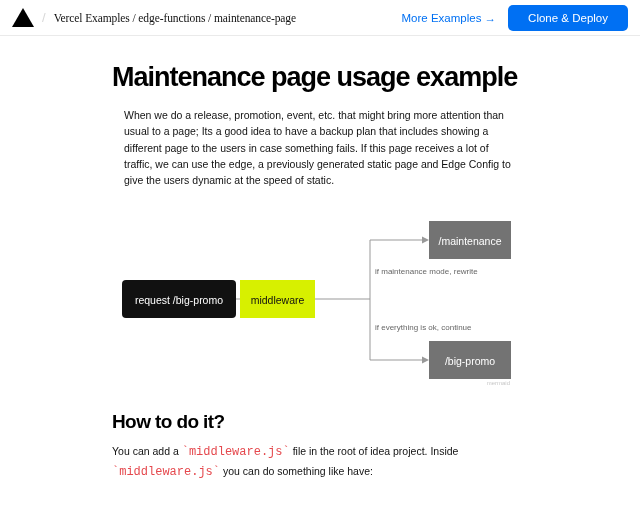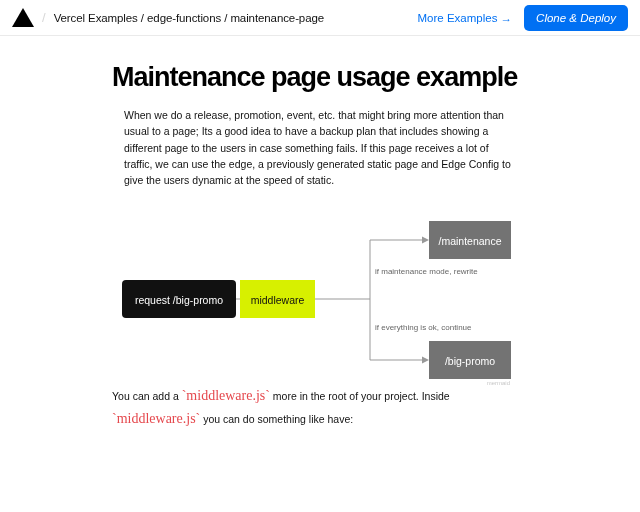--- a/index.html
+++ b/index.html
@@ -29,43 +29,43 @@
   .slash {
     color: #d8d8d8;
     font-size: 13px;
     margin-right: 8px;
     font-weight: 300;
   }
   .breadcrumb {
     font-size: 11.5px;
     color: #111;
     letter-spacing: -0.1px;
+    font-family: Liberation Serif, serif;
   }
   .header-right {
     margin-left: auto;
     display: flex;
     align-items: center;
     gap: 12px;
   }
   .more-examples {
     color: #0070f3;
     font-size: 11.5px;
     text-decoration: none;
     white-space: nowrap;
   }
   .clone-btn {
     background: #0070f3;
     color: #fff;
     font-size: 11.5px;
     border: none;
     border-radius: 5px;
-    padding: 7px 12px;
+    padding: 7px 20px;
     cursor: pointer;
     white-space: nowrap;
-    font-style: italic;
   }
   
   .content {
     padding: 26px 112px 0 112px;
     width: 640px;
   }
   h1.title {
     font-size: 27px;
     line-height: 1.15;
     margin: 0 0 14px 0;
@@ -98,23 +98,23 @@
     font-weight: bold;
   }
   p.howto-text {
     font-size: 10.5px;
     line-height: 1.6;
     margin: 0;
     max-width: 410px;
     color: #111;
   }
   code.inline {
-    font-family: Liberation Serif, serif;
+    font-family: Liberation Mono, monospace;
     color: #e5484d;
-    font-size: 14px;
+    font-size: 12px;
     background: transparent;
   }
 </style>
 </head>
 <body>
 
 <div class="header">
   <div class="logo">
     <svg width="22" height="19" viewBox="0 0 22 19" aria-hidden="true">
       <polygon points="11,0 22,19 0,19" fill="#000"></polygon>
@@ -169,16 +169,17 @@
       <text x="358" y="155" text-anchor="middle" fill="#ffffff" font-family="Liberation Sans, sans-serif" font-size="10.5">/big-promo</text>
 
       <text x="263" y="64" fill="#666666" font-family="Liberation Sans, sans-serif" font-size="8">if maintenance mode, rewrite</text>
       <text x="263" y="120" fill="#666666" font-family="Liberation Sans, sans-serif" font-size="8">if everything is ok, continue</text>
 
       <text x="398" y="175" text-anchor="end" fill="#c8c8c8" font-family="Liberation Sans, sans-serif" font-size="6">mermaid</text>
     </svg>
   </div>
 
 
+  <h2 class="howto">How to do it?</h2>
 
-  <p class="howto-text"><span>You can add a </span><code class="inline">`middleware.js`</code><span> more in the root of your project. Inside </span><code class="inline">`middleware.js`</code><span> you can do something like have:</span></p>
+  <p class="howto-text"><span>You can add a </span><code class="inline">`middleware.js`</code><span> file in the root of idea project. Inside </span><code class="inline">`middleware.js`</code><span> you can do something like have:</span></p>
 
 </div>
 
 </body></html>

